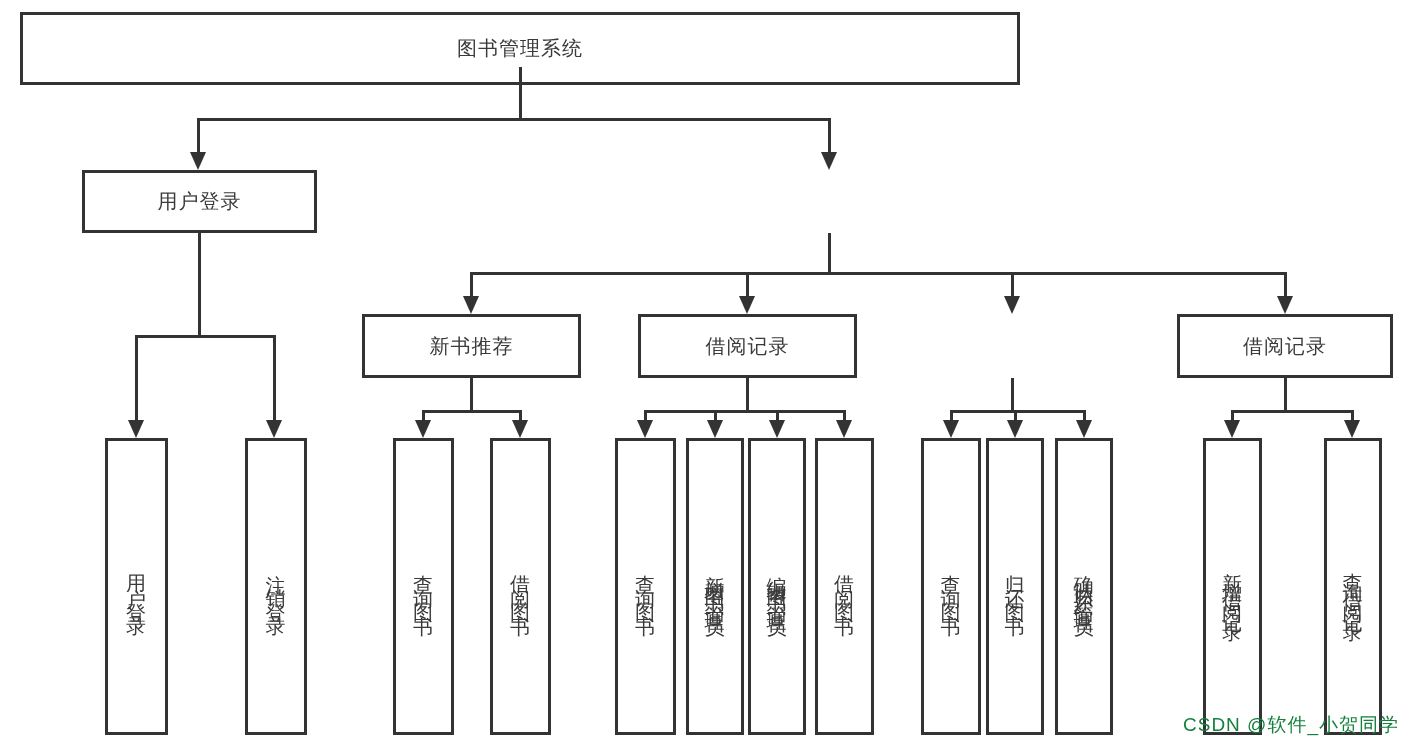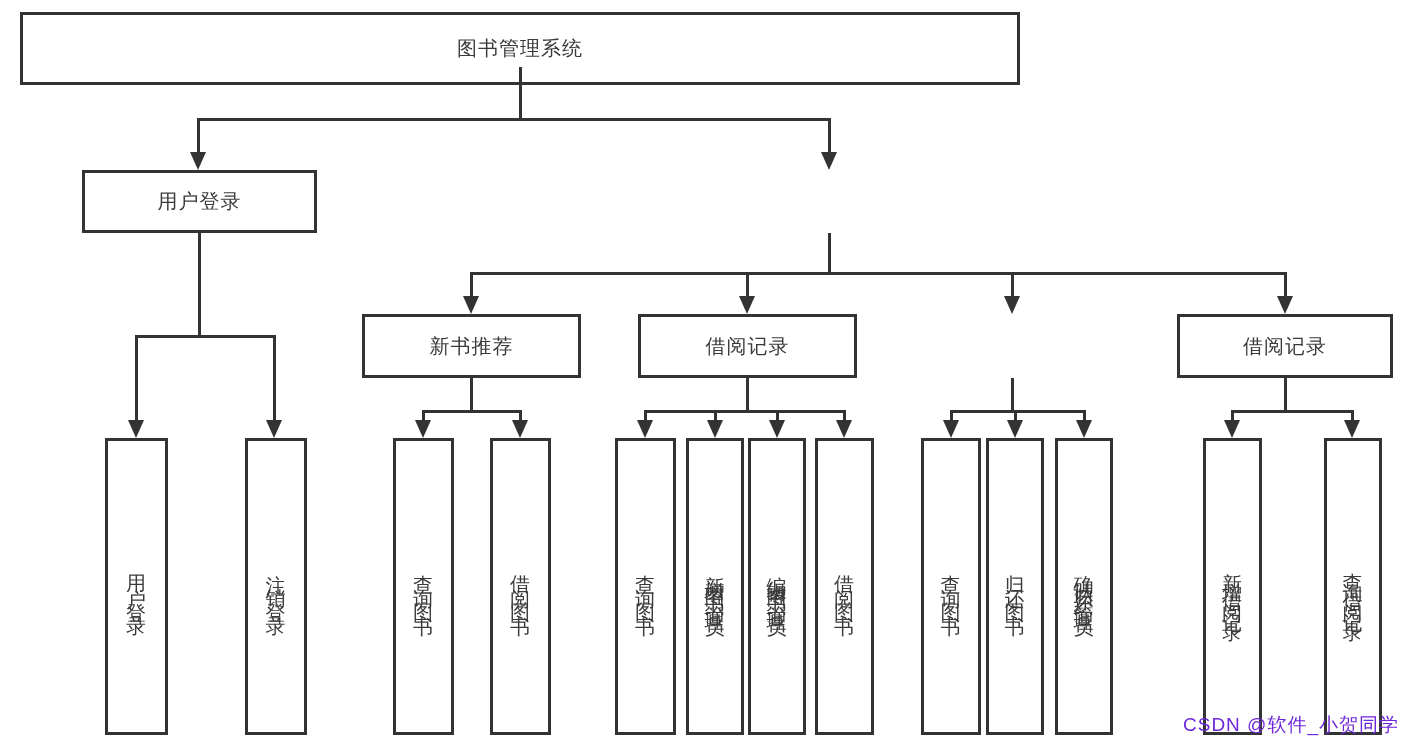--- a/index.html
+++ b/index.html
@@ -23,21 +23,21 @@
   .leaf .tight{letter-spacing:6px;}
   .vline{position:absolute;width:3px;background:#333333;}
   .hline{position:absolute;height:3px;background:#333333;}
   .arrow{
     position:absolute;width:0;height:0;
     border-left:8px solid transparent;border-right:8px solid transparent;
     border-top:18px solid #333333;
   }
   .watermark{
     position:absolute;left:1183px;top:712px;
-    font-size:19px;color:#6d28d9;letter-spacing:1px;white-space:nowrap;
+    font-size:19px;color:#15803d;letter-spacing:1px;white-space:nowrap;
   }
 </style>
 </head>
 <body>
 
 <div class="canvas">
 
   <div class="box" style="left:20px;top:12px;width:1000px;height:73px;">
     <span class="lbl">图书管理系统</span>
   </div>

